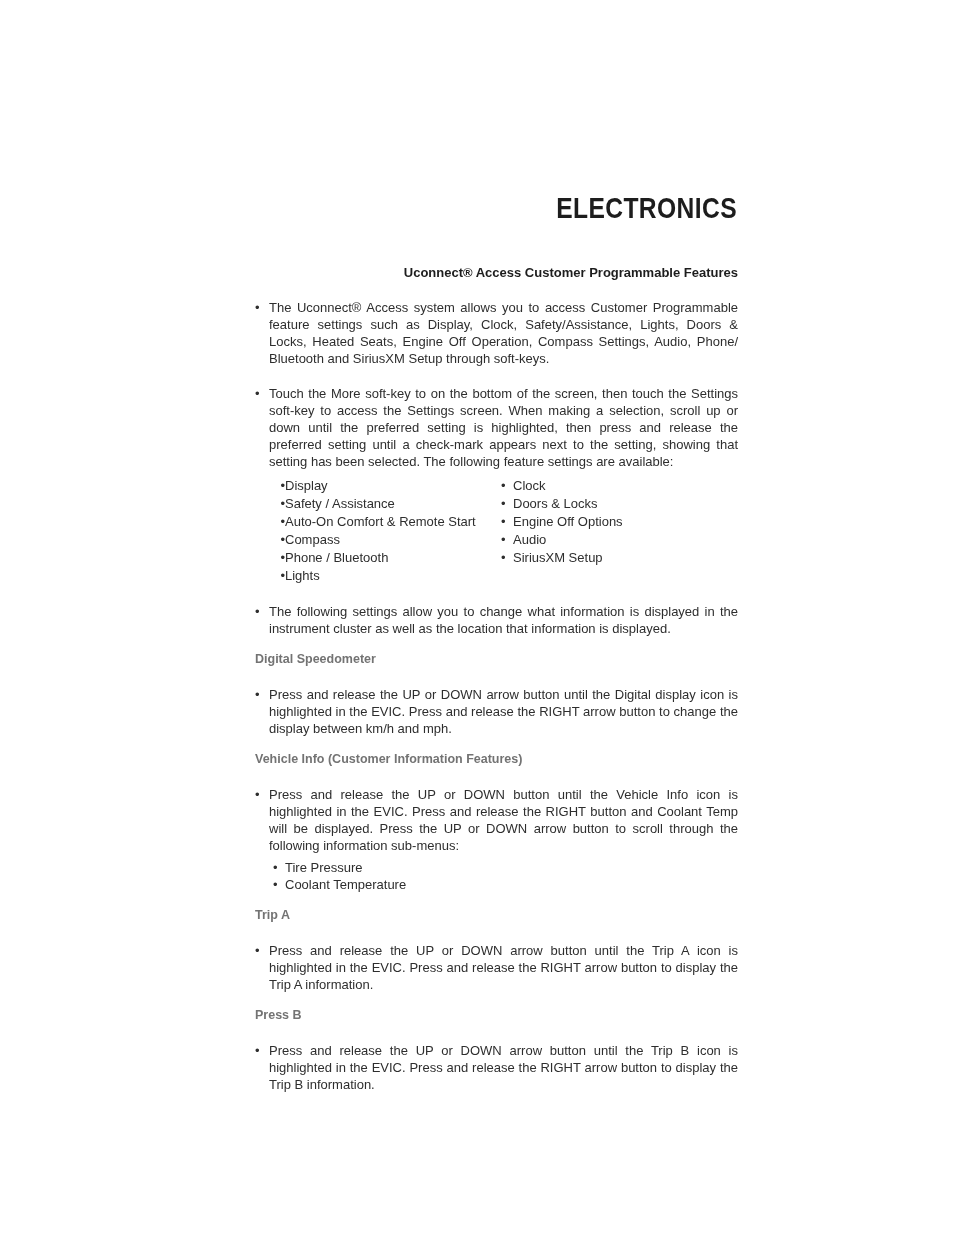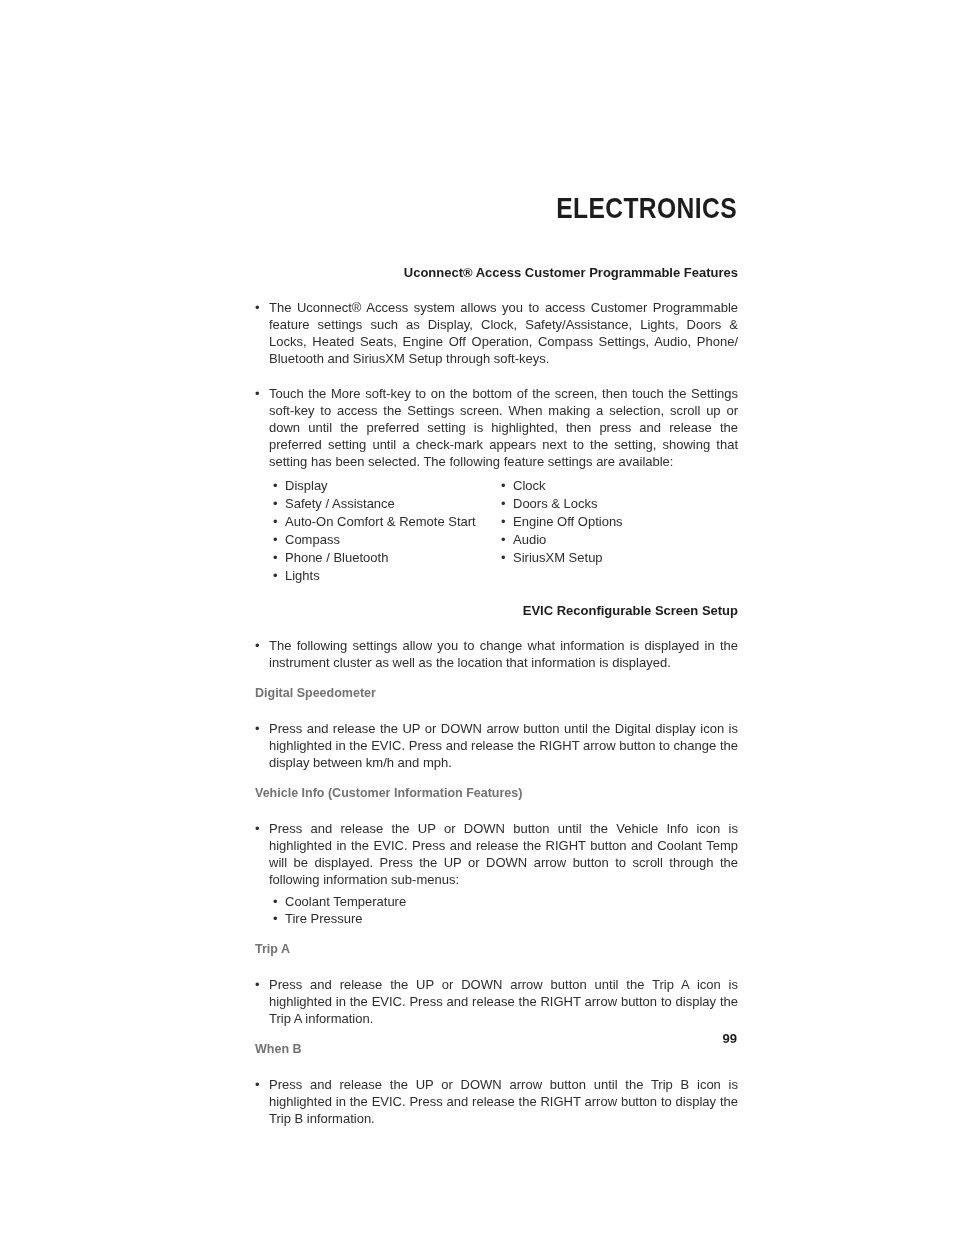--- a/index.html
+++ b/index.html
@@ -46,21 +46,21 @@
     margin: 14px 0 9px 0;
   }
   .mt { margin-top: 17px; }
 
   .bullet { display: flex; margin: 18px 0 7px 0; }
   .bullet .dot { flex: 0 0 14px; }
   .dot::before { content: "\2022"; }
   .btext { flex: 1; text-align: justify; }
 
   .features { display: flex; padding-left: 18px; margin: 4px 0 0 0; }
-  .fcol-left { width: 228px; }
+  .fcol-left { width: 228px; text-align: right; }
   .fcol-right { flex: 1; }
   .feat { display: flex; line-height: 18px; }
   .feat .dot { flex: 0 0 12px; }
 
   .sub-list { padding-left: 18px; margin: -2px 0 7px 0; }
   .sub-item { display: flex; line-height: 17px; }
   .sub-item .dot { flex: 0 0 12px; }
 
   .page-number {
     position: absolute;
@@ -144,59 +144,57 @@
           <span class="dot"></span>
           <span>Audio</span>
         </div>
         <div class="feat">
           <span class="dot"></span>
           <span>SiriusXM Setup</span>
         </div>
       </div>
     </div>
 
-    <div class="sec-heading mt">EVIC Reconfigurable Screen Setup</div>
 
     <div class="bullet">
       <span class="dot"></span>
       <div class="btext">The following settings allow you to change what information is displayed in the instrument cluster as well as the location that information is displayed.</div>
     </div>
 
     <div class="sub-heading">Digital Speedometer</div>
     <div class="bullet">
       <span class="dot"></span>
       <div class="btext">Press and release the UP or DOWN arrow button until the Digital display icon is highlighted in the EVIC. Press and release the RIGHT arrow button to change the display between km/h and mph.</div>
     </div>
 
     <div class="sub-heading">Vehicle Info (Customer Information Features)</div>
     <div class="bullet">
       <span class="dot"></span>
       <div class="btext">Press and release the UP or DOWN button until the Vehicle Info icon is highlighted in the EVIC. Press and release the RIGHT button and Coolant Temp will be displayed. Press the UP or DOWN arrow button to scroll through the following information sub-menus:</div>
     </div>
     <div class="sub-list">
       <div class="sub-item">
         <span class="dot"></span>
-        <span>Coolant Temperature</span>
+        <span>Tire Pressure</span>
       </div>
       <div class="sub-item">
         <span class="dot"></span>
-        <span>Tire Pressure</span>
+        <span>Coolant Temperature</span>
       </div>
     </div>
 
     <div class="sub-heading">Trip A</div>
     <div class="bullet">
       <span class="dot"></span>
       <div class="btext">Press and release the UP or DOWN arrow button until the Trip A icon is highlighted in the EVIC. Press and release the RIGHT arrow button to display the Trip A information.</div>
     </div>
 
-    <div class="sub-heading">When B</div>
+    <div class="sub-heading">Press B</div>
     <div class="bullet">
       <span class="dot"></span>
       <div class="btext">Press and release the UP or DOWN arrow button until the Trip B icon is highlighted in the EVIC. Press and release the RIGHT arrow button to display the Trip B information.</div>
     </div>
 
   </div>
 
-  <div class="page-number">99</div>
 
 
 </div>
 
 </body></html>

